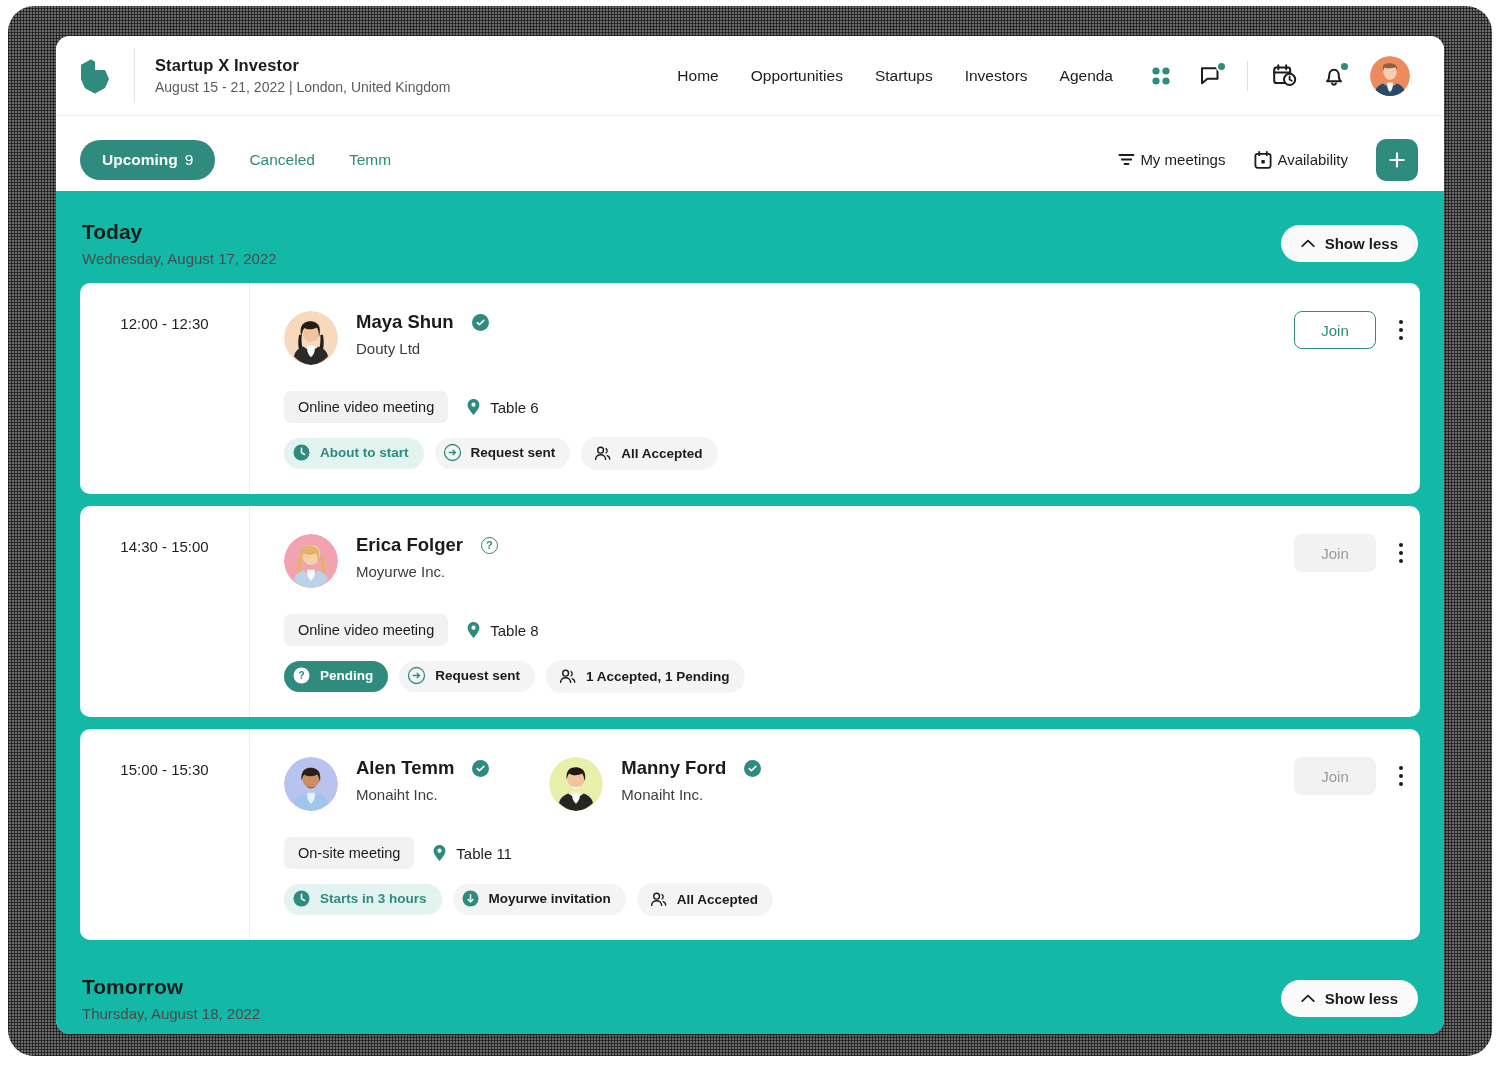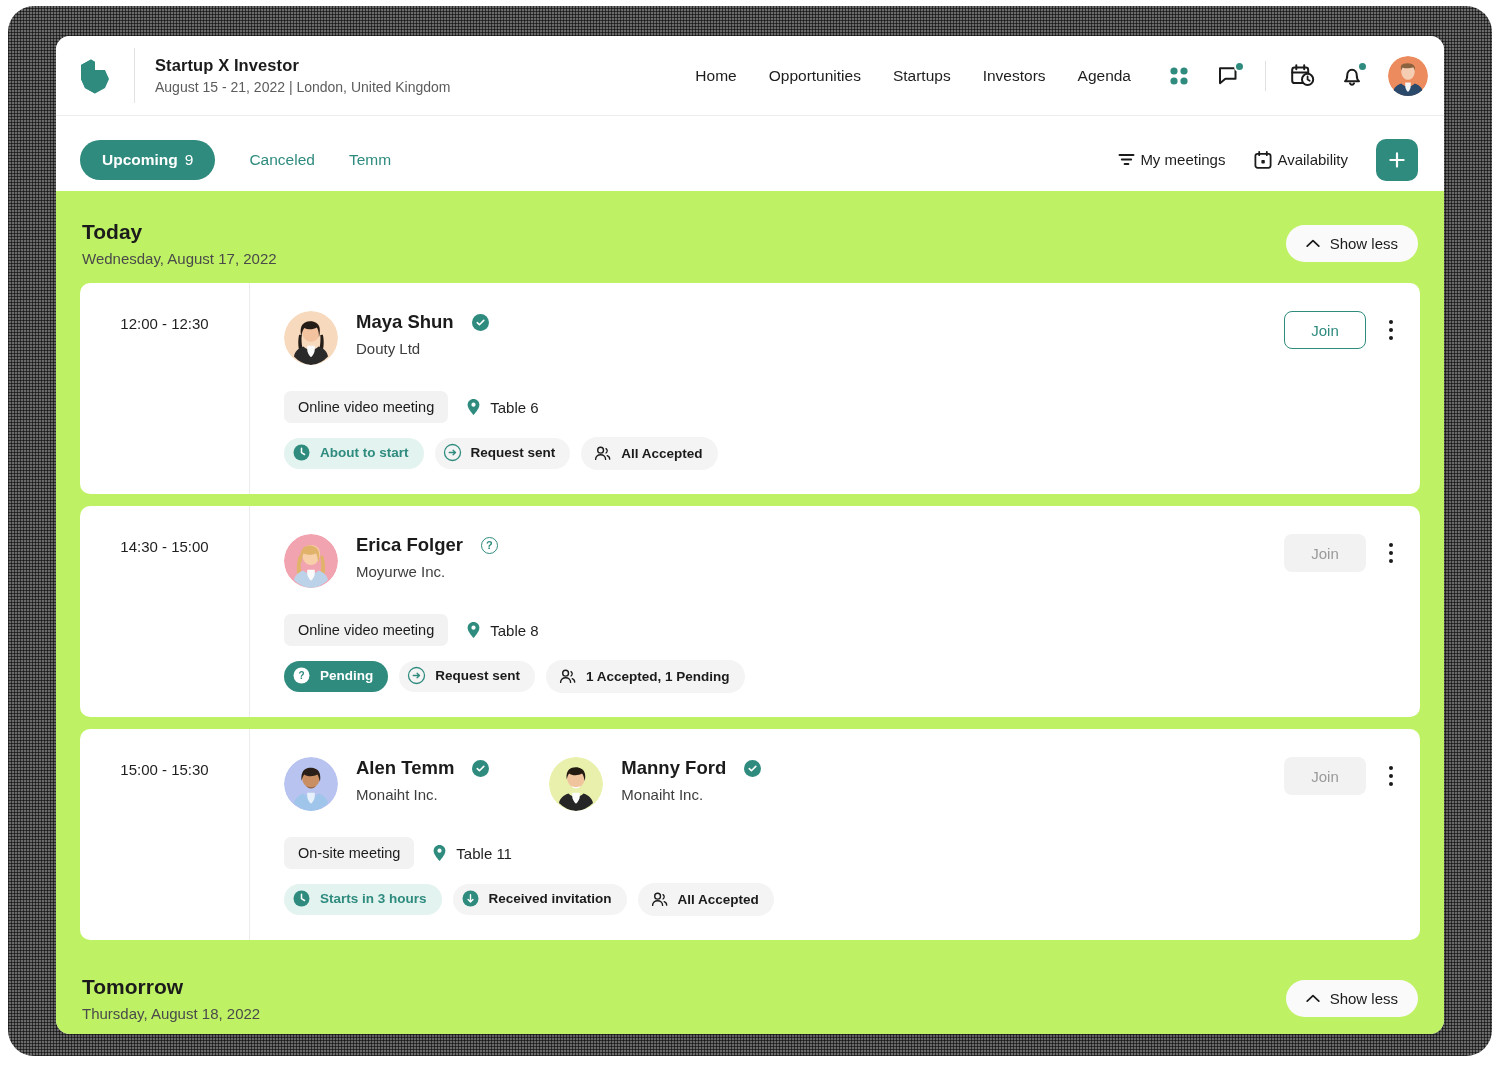--- a/index.html
+++ b/index.html
@@ -33,21 +33,21 @@
     overflow: hidden;
     box-shadow: 0 2px 10px rgba(0,0,0,.18);
   }
 
   
   .topbar {
     height: 79px;
     background: #ffffff;
     display: flex;
     align-items: center;
-    padding: 0 16px 0 0;
+    padding: 0 34px 0 0;
     position: relative;
   }
   .logo-wrap {
     width: 78px; height: 79px;
     display: flex; align-items: center; justify-content: center;
     flex: 0 0 78px;
   }
   .logo {
     width: 34px; height: 38px;
   }
@@ -123,40 +123,41 @@
   }
   .add-btn {
     width: 42px; height: 42px; border-radius: 10px;
     background: #2e8b7e; color: #fff;
     display: flex; align-items: center; justify-content: center;
     cursor: pointer;
   }
 
   
   .content {
-    background: #bef264;
+    background: #14b8a6;
     padding: 28px 24px 0 24px;
     height: calc(998px - 79px - 76px);
     overflow: hidden;
   }
   .day-head {
     display: flex; align-items: flex-start;
     padding: 0 2px 16px 2px;
   }
   .day-title { font-size: 21px; font-weight: 700; color: #1b1b1b; line-height: 26px; }
   .day-sub { font-size: 15px; color: #4a4a4a; margin-top: 5px; }
   .show-less {
     margin-left: auto;
     background: #fafafa;
     border-radius: 20px;
     padding: 10px 20px;
     font-size: 15px; color: #1b1b1b;
     display: flex; align-items: center; gap: 10px;
     cursor: pointer;
     align-self: center;
+    font-weight: bold;
   }
 
   .card {
     background: #ffffff;
     border-radius: 10px;
     display: flex;
     margin-bottom: 12px;
     min-height: 188px;
     position: relative;
   }
@@ -216,21 +217,21 @@
     border-radius: 18px; padding: 5px 15px 7px 8px;
     font-size: 13.5px; font-weight: 700;
   }
   .badge .bic { display: inline-flex; align-items: center; }
   .badge-mint { background: #e3f3ef; color: #2e8b7e; }
   .badge-solid { background: #2e8b7e; color: #ffffff; }
   .badge-grey { background: #f4f4f4; color: #1b1b1b; }
   .badge-plain { background: #f4f4f4; color: #1b1b1b; padding: 7px 15px 7px 12px; }
 
   .card-actions {
-    position: absolute; right: 16px; top: 28px;
+    position: absolute; right: 6px; top: 28px;
     display: flex; align-items: center; gap: 12px;
   }
   .join-btn {
     border: 1.3px solid #2e8b7e; color: #2e8b7e;
     background: #ffffff;
     border-radius: 8px;
     width: 82px; height: 38px;
     display: flex; align-items: center; justify-content: center;
     font-size: 15px; cursor: pointer;
   }
@@ -602,21 +603,21 @@
             </span>
             <span>Starts in 3 hours</span>
           </div>
           <div class="badge badge-grey">
             <span class="bic">
               <svg width="19" height="19" viewBox="0 0 19 19">
                   <circle cx="9.5" cy="9.5" r="8" fill="#2e8b7e"></circle>
                   <path d="M9.5 5.8v7.1M7.1 10.6l2.4 2.4 2.4-2.4" stroke="#fff" stroke-width="1.4" fill="none" stroke-linecap="round" stroke-linejoin="round"></path>
                 </svg>
             </span>
-            <span>Received invitation</span>
+            <span>Moyurwe invitation</span>
           </div>
           <div class="badge badge-plain">
             <span class="bic">
               <svg width="19" height="19" viewBox="0 0 19 19">
                   <circle cx="7.6" cy="6.2" r="2.9" fill="none" stroke="#1b1b1b" stroke-width="1.4"></circle>
                   <path d="M2.6 15.4c0-2.8 2.2-4.6 5-4.6s5 1.8 5 4.6" fill="none" stroke="#1b1b1b" stroke-width="1.4" stroke-linecap="round"></path>
                   <path d="M13 4.6a2.6 2.6 0 0 1 0 4.4M14.2 11.6c1.6.6 2.5 2 2.5 3.6" fill="none" stroke="#1b1b1b" stroke-width="1.3" stroke-linecap="round"></path>
                 </svg>
             </span>
             <span>All Accepted</span>

